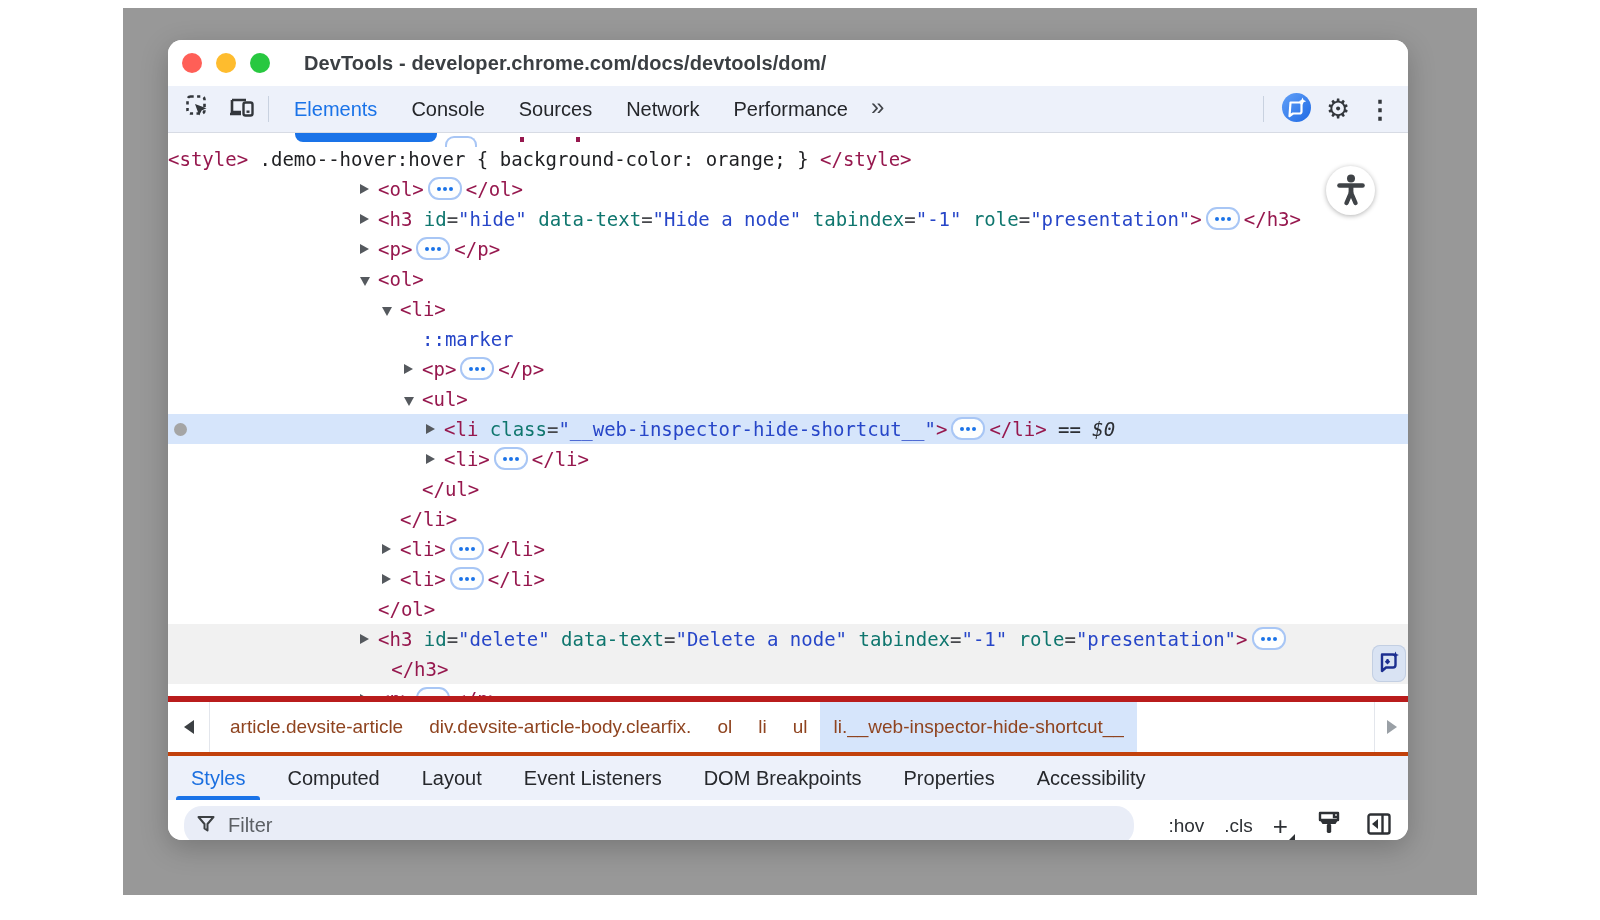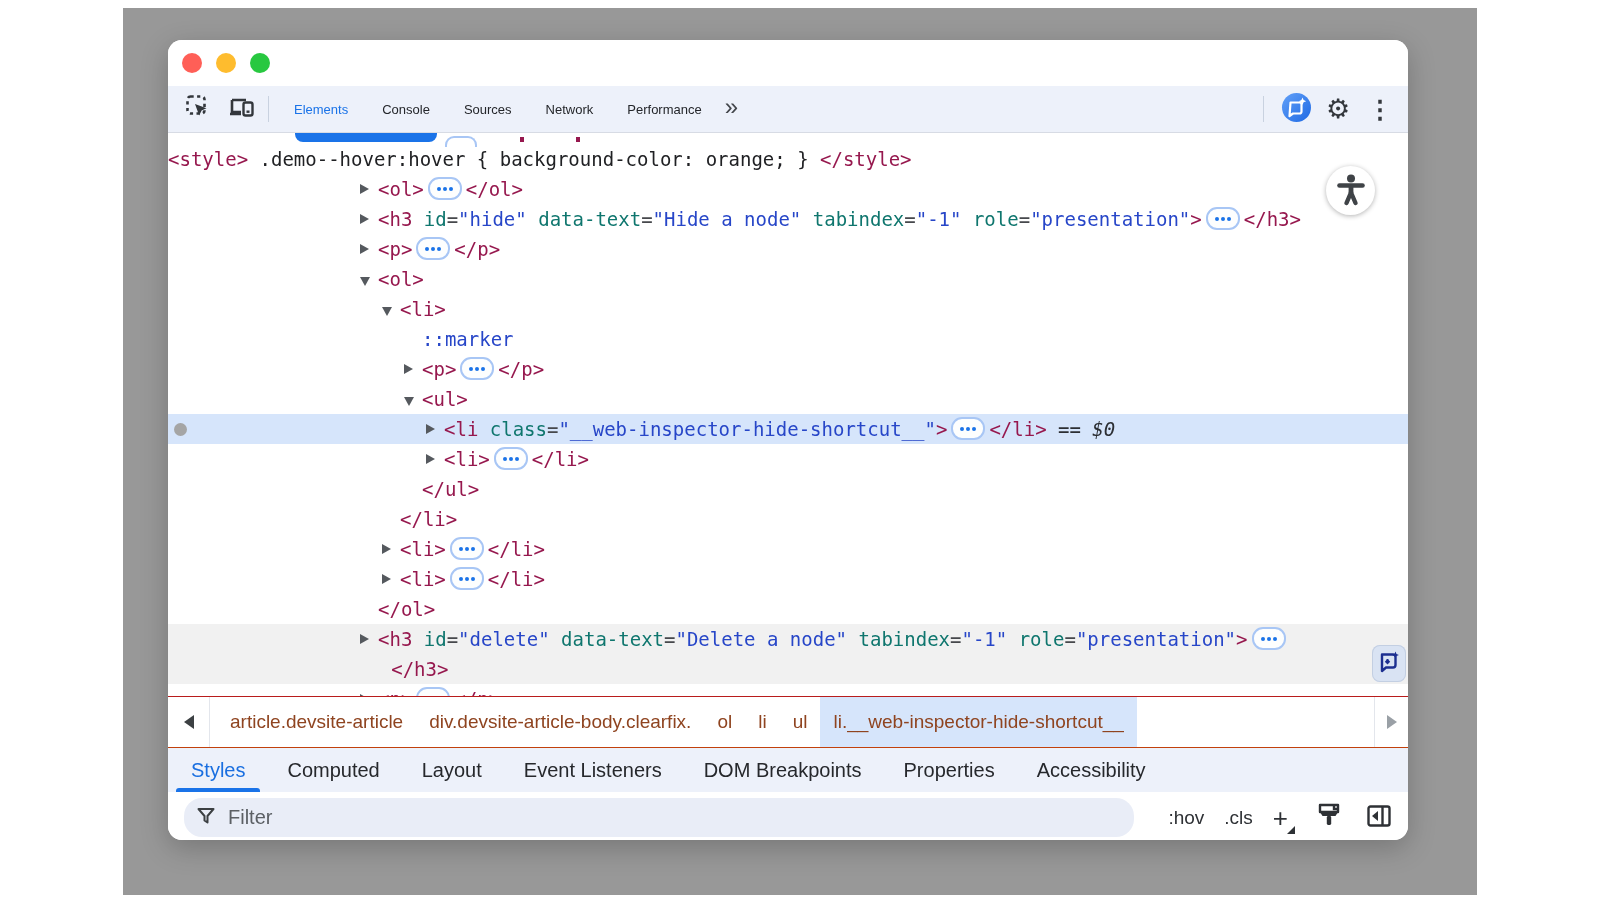--- a/index.html
+++ b/index.html
@@ -12,21 +12,21 @@
   .titlebar{height:46px;display:flex;align-items:center;background:#fff;}
   .light{width:20px;height:20px;border-radius:50%;margin-left:14px;}
   .light:first-child{margin-left:14px;}
   .title{margin-left:34px;font-size:20px;font-weight:700;color:#3b3f43;letter-spacing:.1px;}
   
   .toolbar{height:46px;background:#edf1fa;display:flex;align-items:center;position:relative;
            border-bottom:1px solid #d7dbe4;}
   .icon-btn{display:flex;align-items:center;justify-content:center;width:36px;height:36px;cursor:pointer;}
   .vsep{width:1px;height:26px;background:#c9d2e0;margin:0 8px;}
   .tabs{display:flex;height:100%;align-items:center;}
-  .tab{padding:14px 17px;font-size:13px;color:#24262a;height:100%;display:flex;align-items:center;cursor:pointer;}
+  .tab{padding:14px 17px;font-size:20px;color:#24262a;height:100%;display:flex;align-items:center;cursor:pointer;}
   .tab.active{color:#1a73e8;font-weight:500;}
   .more-tabs{font-size:24px;color:#43464b;padding:0 6px;cursor:pointer;transform:translateY(-2px);letter-spacing:-2px;}
   .toolbar-right{position:absolute;right:10px;top:0;height:100%;display:flex;align-items:center;gap:6px;}
   .gear{font-size:27px;color:#33373c;line-height:1;}
   .kebab{font-size:25px;color:#33373c;font-weight:700;line-height:1;}
   
   .domtree{position:relative;height:563px;background:#fff;overflow:hidden;
            font-family:"DejaVu Sans Mono","Liberation Mono",monospace;font-size:19px;}
   .rows{margin-top:11px;}
   .row{position:relative;height:30px;line-height:30px;white-space:pre;cursor:default;}
@@ -53,30 +53,30 @@
   .clip-pill{position:absolute;left:127px;top:0;width:142px;height:9px;background:#1a73e8;border-radius:0 0 8px 8px;}
   .clip-adorner{position:absolute;left:277px;top:3px;width:28px;height:9px;border:2px solid #a8c6f5;
                 border-bottom:none;border-radius:9px 9px 0 0;background:#fff;}
   .clip-tick{position:absolute;top:4px;width:4px;height:5px;background:#96184e;}
   
   .a11y-btn{position:absolute;left:1158px;top:33px;width:49px;height:49px;border-radius:50%;background:#fff;
             box-shadow:0 1px 5px rgba(0,0,0,.3);display:flex;align-items:center;justify-content:center;cursor:pointer;}
   .ai-adorner{position:absolute;left:1204px;top:512px;width:34px;height:37px;border-radius:8px;background:#d9e3f3;
               display:flex;align-items:center;justify-content:center;cursor:pointer;box-shadow:0 0 0 1px #c3cfe2 inset;}
   
-  .crumbbar{position:relative;height:50px;border-top:1px solid #b91c1c;background:#fff;display:flex;align-items:center;overflow:hidden;}
+  .crumbbar{position:relative;height:50px;border-top:6px solid #b91c1c;background:#fff;display:flex;align-items:center;overflow:hidden;}
   .crumb-nav{width:41px;height:100%;display:flex;align-items:center;justify-content:center;border-right:1px solid #e3e6ec;cursor:pointer;flex:none;}
   .tri-left{width:0;height:0;border-right:10px solid #3c4043;border-top:7px solid transparent;border-bottom:7px solid transparent;}
   .crumbs{display:flex;height:100%;align-items:center;margin-left:7px;flex:1;min-width:0;}
   .crumb{padding:0 13px;font-size:19px;color:#8f4420;height:100%;display:flex;align-items:center;cursor:pointer;white-space:nowrap;}
   .crumb.selected{background:#d6e5fb;}
   .crumb-nav.right{position:absolute;right:0;top:0;border-right:none;border-left:1px solid #e3e6ec;width:33px;background:#fff;}
   .tri-right{width:0;height:0;border-left:10px solid #9aa0a6;border-top:7px solid transparent;border-bottom:7px solid transparent;}
   
-  .styletabs{height:44px;background:#edf1fa;border-top:1px solid #c2410c;display:flex;align-items:center;padding-left:2px;}
+  .styletabs{height:44px;background:#edf1fa;border-top:4px solid #c2410c;display:flex;align-items:center;padding-left:2px;}
   .stab{position:relative;height:100%;display:flex;align-items:center;padding:0 21px;font-size:20px;color:#26282c;cursor:pointer;}
   .stab.active{color:#1a6fe0;}
   .stab.active::after{content:"";position:absolute;left:6px;right:6px;bottom:0;height:4px;background:#1a73e8;border-radius:3px 3px 0 0;}
   
   .filterrow{height:51px;background:#fff;display:flex;align-items:center;position:relative;}
   .filter-pill{margin-left:16px;width:950px;height:39px;border-radius:18px;background:#e9edf7;
                display:flex;align-items:center;padding:0 12px;box-sizing:border-box;}
   .filter-pill input{border:none;outline:none;background:transparent;font-size:20px;color:#202124;
                      font-family:"Liberation Sans",sans-serif;margin-left:10px;flex:1;}
   .filter-pill input::placeholder{color:#5c6065;}
@@ -89,20 +89,21 @@
 <body>
 
 <div class="page">
   <div class="frame">
     <div class="window">
 
       <div class="titlebar">
         <div class="light" style="background:#ff5f57"></div>
         <div class="light" style="background:#febc2e"></div>
         <div class="light" style="background:#28c840"></div>
+        <div class="title">DevTools - developer.chrome.com/docs/devtools/dom/</div>
       </div>
 
       <div class="toolbar">
         <div class="icon-btn" style="margin-left:12px">
           <span>
             <svg width="27" height="27" viewBox="0 0 27 27">
               <rect x="2.5" y="2.5" width="17" height="17" rx="3" fill="none" stroke="#33373c" stroke-width="2.6" stroke-dasharray="3.2 3.4"></rect>
               <polygon points="10,10 21.5,14.2 16.6,16.6 14.2,21.5" fill="#33373c"></polygon>
             </svg>
           </span>

